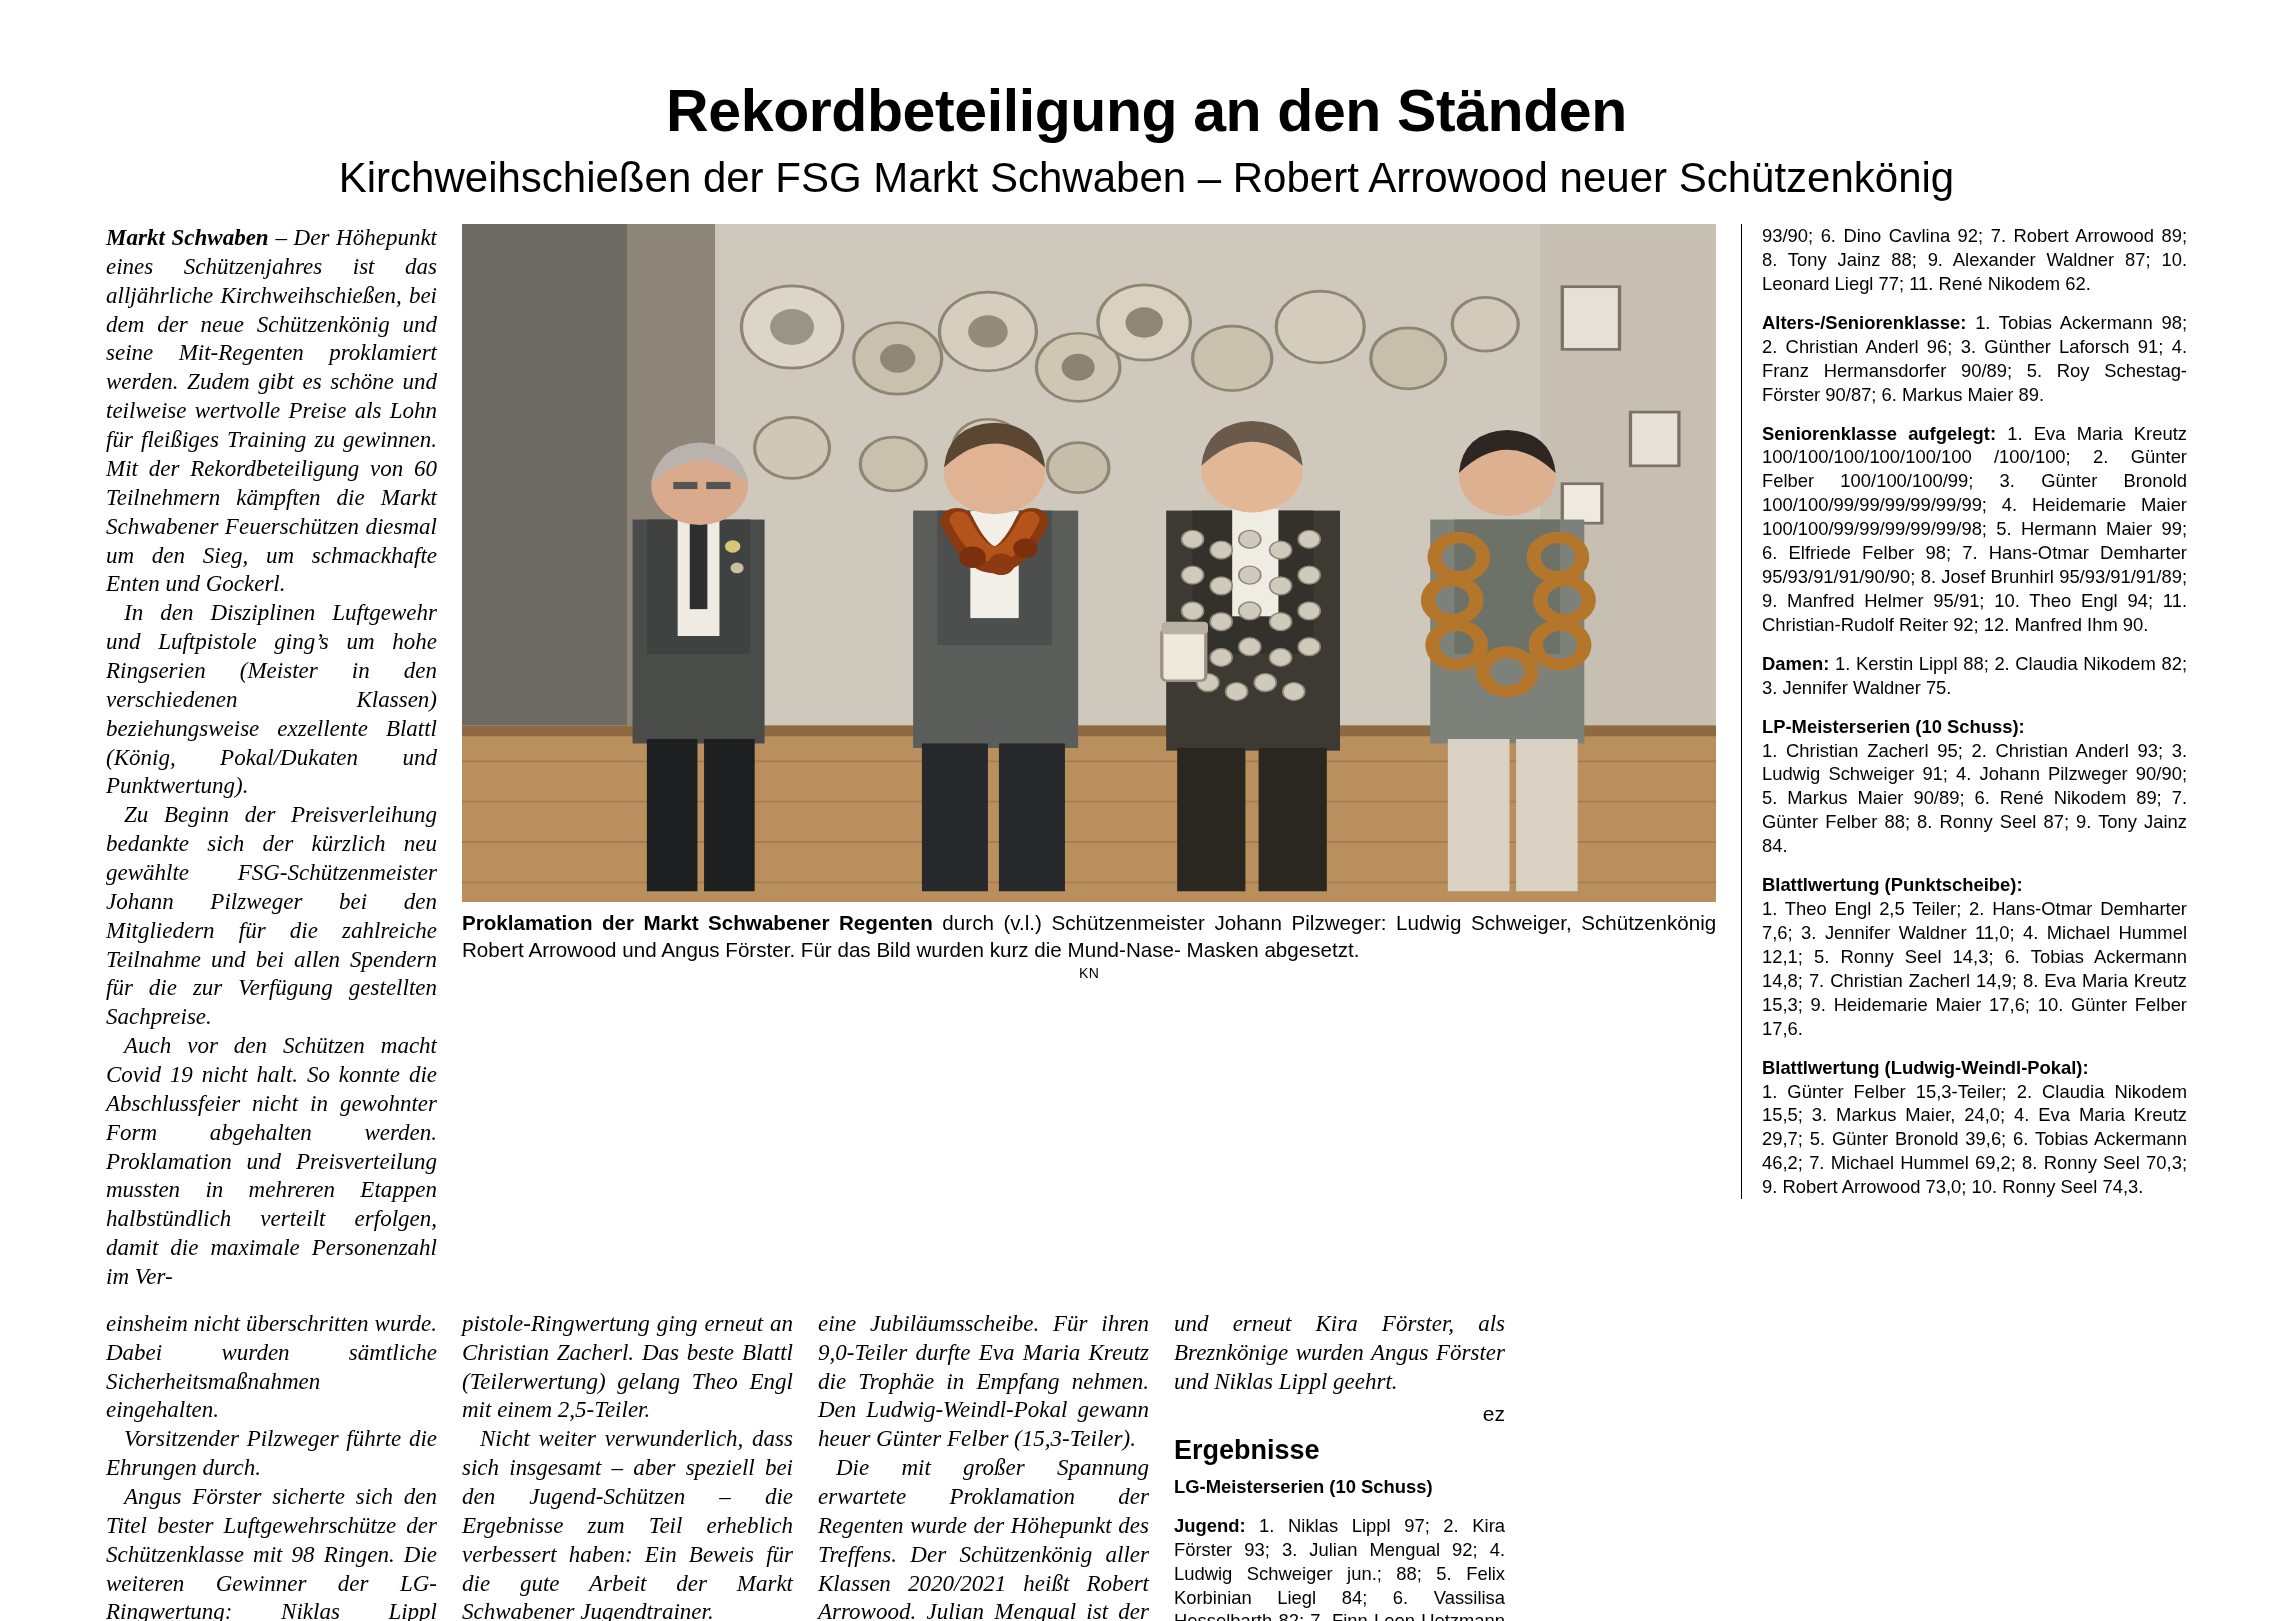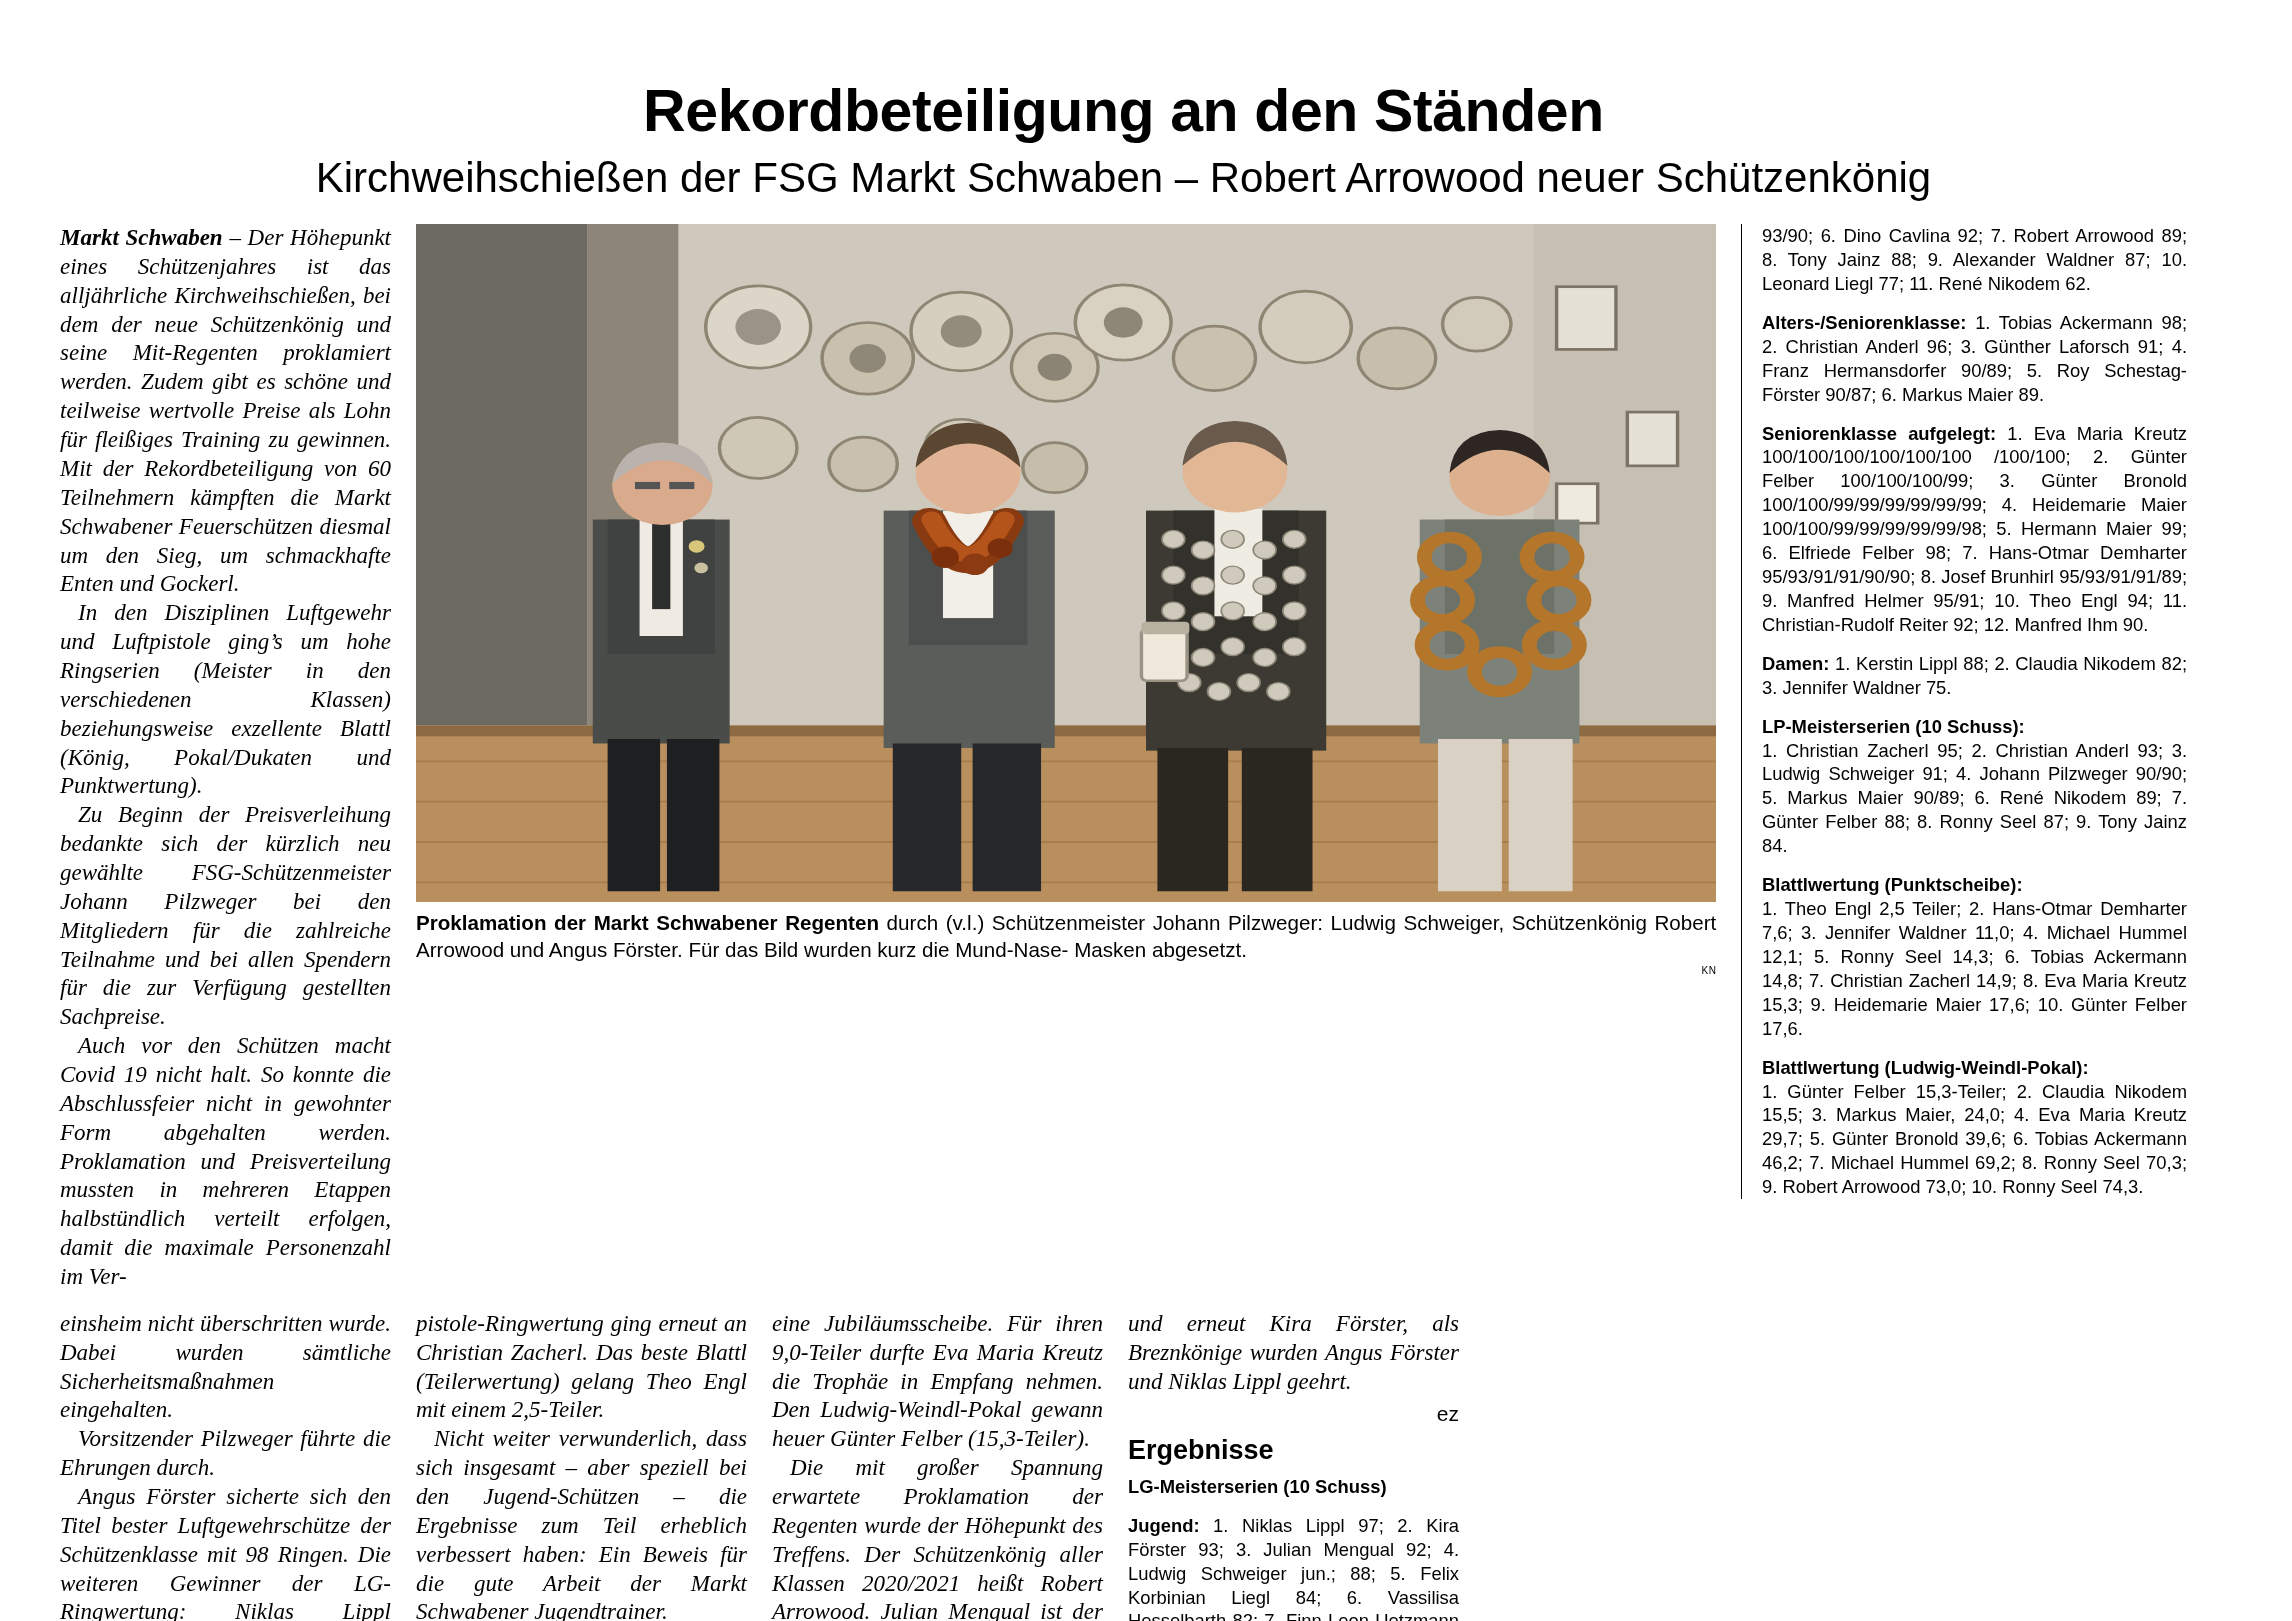--- a/index.html
+++ b/index.html
@@ -12,21 +12,21 @@
     height: 1621px;
     font-family: "Liberation Serif", serif;
     color: #000000;
     overflow: hidden;
   }
   .page {
     position: relative;
     width: 2293px;
     height: 1205px;
     box-sizing: border-box;
-    padding: 81px 106px 27px 60px;
+    padding: 81px 106px 27px 106px;
   }
 
   
   .headline {
     text-align: center;
     font-family: "Liberation Sans", sans-serif;
     font-weight: bold;
     font-size: 59px;
     line-height: 1.04;
     letter-spacing: -0.4px;
@@ -122,22 +122,22 @@
     font-family: "Liberation Sans", sans-serif;
     font-size: 20.6px;
     line-height: 1.30;
     text-align: justify;
     margin-top: 8px;
     position: relative;
   }
   .caption b { font-weight: bold; }
   .credit {
     font-family: "Liberation Sans", sans-serif;
-    font-size: 10px;
-    text-align: right;
+    font-size: 14px;
+    text-align: center;
     margin-top: 1.8px;
     letter-spacing: 0.4px;
   }
 
   
   .bottom-band {
     display: flex;
     align-items: flex-start;
     margin-top: 18px;
   }

